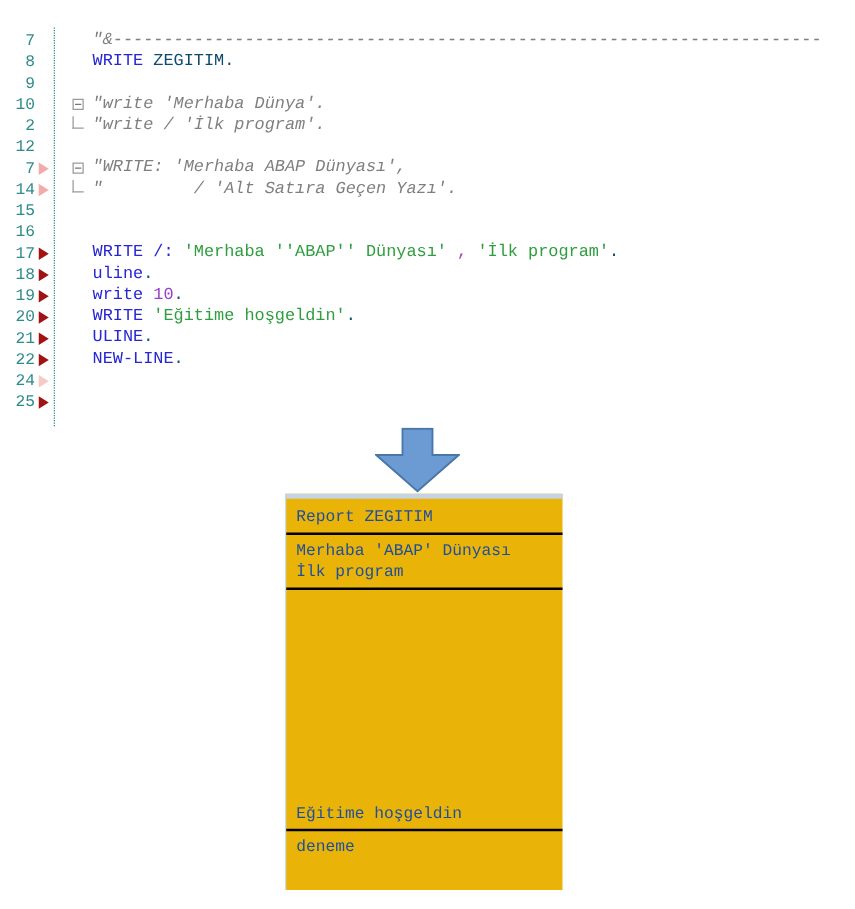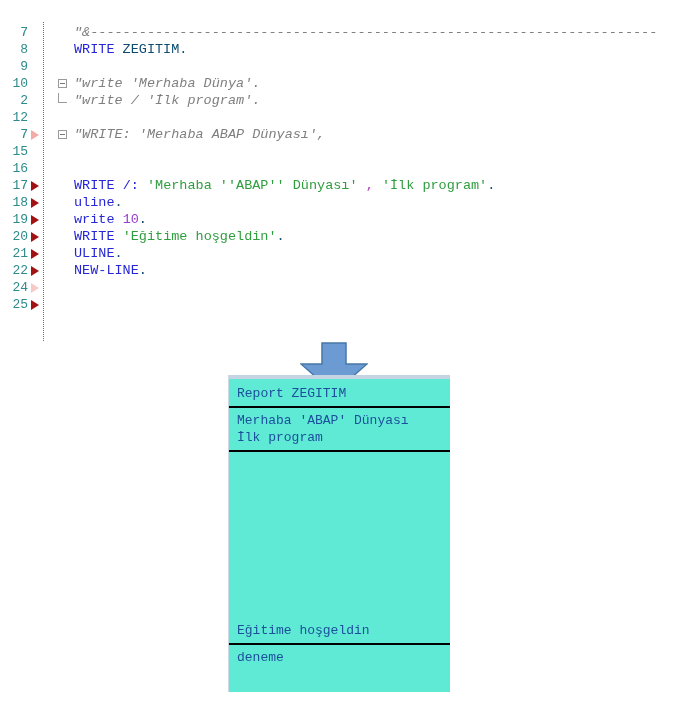--- a/index.html
+++ b/index.html
@@ -58,41 +58,42 @@
   .str     { color:#2f9e3f; }
   .punct   { color:#b03cbe; }
   .num     { color:#9a3ccc; }
   .comment { color:#7f7f7f; font-style:italic; }
 
   
   .arrow-wrap { position:absolute; left:300px; top:342px; width:68px; height:52px; }
 
   
   .out-panel {
-    position:absolute; left:228px; top:375px; width:222px; height:317px;
-    background:#5eead4; box-sizing:border-box;
+    position:absolute; left:228px; top:395px; width:222px; height:317px;
+    background:#eab308; box-sizing:border-box;
     border-left:1px solid #cdd9e5;
   }
   .out-strip { height:4px; background:#c5d4e3; }
   .out-body { padding-top:6px; font-size:13px; line-height:17px; color:#1d4f9c; }
   .out-line { padding-left:8px; height:17px; white-space:pre; }
   .out-rule { border-top:2px solid #000000; margin:4px 0; height:0; }
 </style>
 </head>
 <body>
 
 <div class="editor">
   <div id="editor-rows">
       <div class="row"><span class="ln">7</span><span class="mark"></span><span class="fold"></span><span class="code"><span class="comment">"&amp;----------------------------------------------------------------------</span></span></div>
       <div class="row"><span class="ln">8</span><span class="mark"></span><span class="fold"></span><span class="code"><span class="kw">WRITE</span><span class="plain"> ZEGITIM.</span></span></div>
       <div class="row"><span class="ln">9</span><span class="mark"></span><span class="fold"></span><span class="code"></span></div>
       <div class="row"><span class="ln">10</span><span class="mark"></span><span class="fold"><span class="fold-box"></span></span><span class="code"><span class="comment">"write 'Merhaba Dünya'.</span></span></div>
       <div class="row"><span class="ln">2</span><span class="mark"></span><span class="fold"><span class="fold-end"></span></span><span class="code"><span class="comment">"write / 'İlk program'.</span></span></div>
       <div class="row"><span class="ln">12</span><span class="mark"></span><span class="fold"></span><span class="code"></span></div>
       <div class="row"><span class="ln">7</span><span class="mark"><span class="tri" style="border-left-color: rgb(242, 171, 166);"></span></span><span class="fold"><span class="fold-box"></span></span><span class="code"><span class="comment">"WRITE: 'Merhaba ABAP Dünyası',</span></span></div>
+      <div class="row"><span class="ln">14</span><span class="mark"><span class="tri" style="border-left-color: rgb(242, 171, 166);"></span></span><span class="fold"><span class="fold-end"></span></span><span class="code"><span class="comment">"         / 'Alt Satıra Geçen Yazı'.</span></span></div>
       <div class="row"><span class="ln">15</span><span class="mark"></span><span class="fold"></span><span class="code"></span></div>
       <div class="row"><span class="ln">16</span><span class="mark"></span><span class="fold"></span><span class="code"></span></div>
       <div class="row"><span class="ln">17</span><span class="mark"><span class="tri" style="border-left-color: rgb(161, 18, 18);"></span></span><span class="fold"></span><span class="code"><span class="kw">WRITE</span><span class="plain"> </span><span class="kw">/:</span><span class="plain"> </span><span class="str">'Merhaba ''ABAP'' Dünyası'</span><span class="plain"> </span><span class="punct">,</span><span class="plain"> </span><span class="str">'İlk program'</span><span class="plain">.</span></span></div>
       <div class="row"><span class="ln">18</span><span class="mark"><span class="tri" style="border-left-color: rgb(161, 18, 18);"></span></span><span class="fold"></span><span class="code"><span class="kw">uline</span><span class="plain">.</span></span></div>
       <div class="row"><span class="ln">19</span><span class="mark"><span class="tri" style="border-left-color: rgb(161, 18, 18);"></span></span><span class="fold"></span><span class="code"><span class="kw">write</span><span class="plain"> </span><span class="num">10</span><span class="plain">.</span></span></div>
       <div class="row"><span class="ln">20</span><span class="mark"><span class="tri" style="border-left-color: rgb(161, 18, 18);"></span></span><span class="fold"></span><span class="code"><span class="kw">WRITE</span><span class="plain"> </span><span class="str">'Eğitime hoşgeldin'</span><span class="plain">.</span></span></div>
       <div class="row"><span class="ln">21</span><span class="mark"><span class="tri" style="border-left-color: rgb(161, 18, 18);"></span></span><span class="fold"></span><span class="code"><span class="kw">ULINE</span><span class="plain">.</span></span></div>
       <div class="row"><span class="ln">22</span><span class="mark"><span class="tri" style="border-left-color: rgb(161, 18, 18);"></span></span><span class="fold"></span><span class="code"><span class="kw">NEW-LINE</span><span class="plain">.</span></span></div>
       <div class="row"><span class="ln">24</span><span class="mark"><span class="tri" style="border-left-color: rgb(247, 201, 198);"></span></span><span class="fold"></span><span class="code"></span></div>
       <div class="row"><span class="ln">25</span><span class="mark"><span class="tri" style="border-left-color: rgb(161, 18, 18);"></span></span><span class="fold"></span><span class="code"></span></div>

